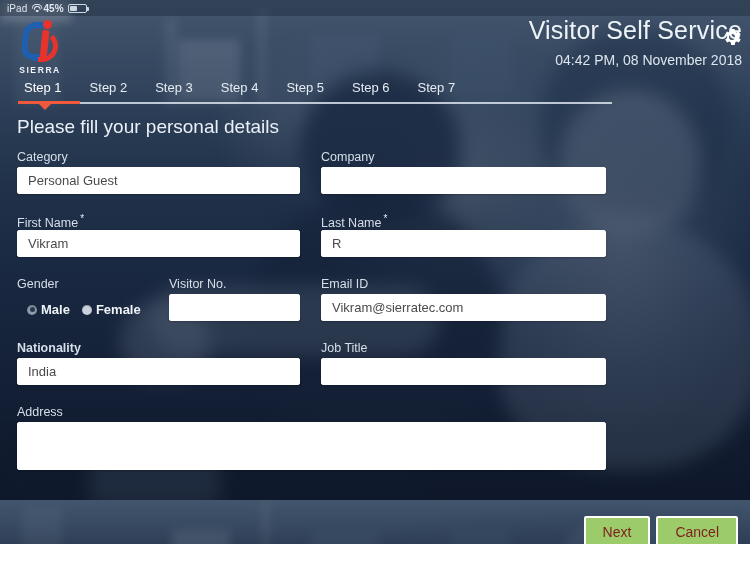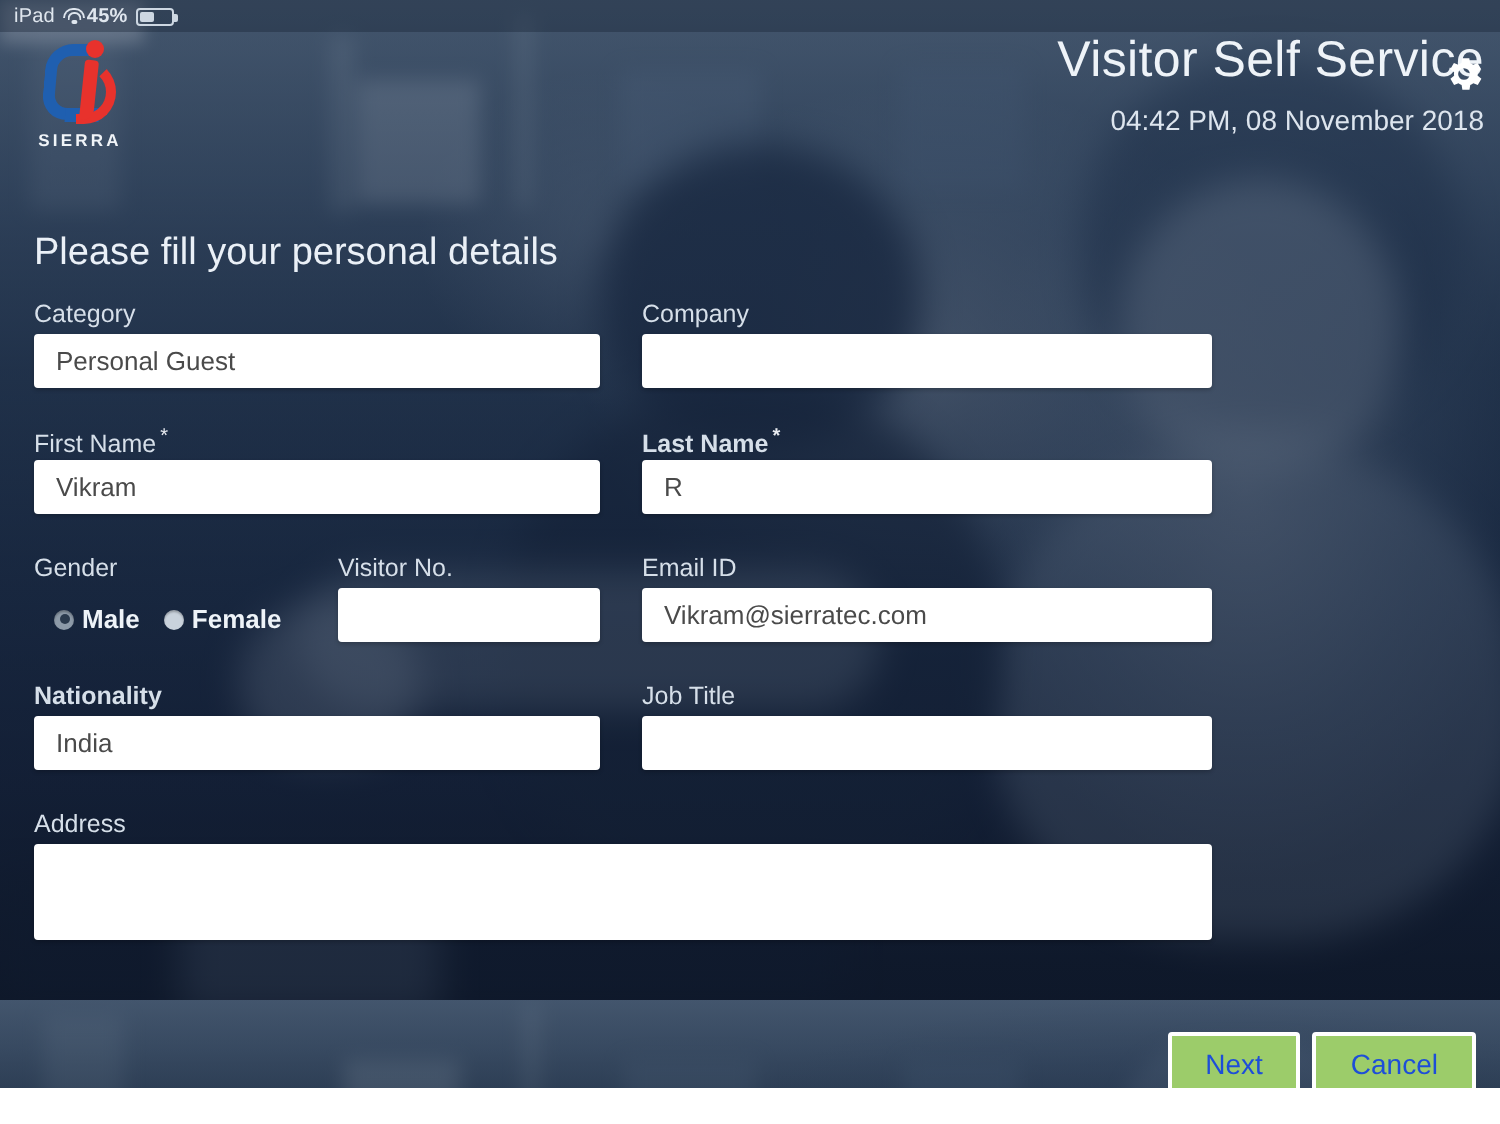--- a/index.html
+++ b/index.html
@@ -298,21 +298,21 @@
   .scan-label {
     font-size: 10.5px; text-align: center; line-height: 12.5px;
   }
 
   
   .btn-row { position: absolute; right: 12px; top: 516px; display: flex; gap: 6px; z-index: 16; }
   .btn {
     background: #9ccc6a;
     border: 2px solid #ffffff;
     border-radius: 2px;
-    color: #1d4ed8;
+    color: #7f1d1d;
     font-size: 14px;
     font-family: "Liberation Sans", sans-serif;
     padding: 6px 17px;
     min-width: 56px;
     text-align: center;
   }
 </style>
 </head>
 <body>
 
@@ -379,37 +379,51 @@
     <div class="app-title">Visitor Self Service</div>
     <div class="app-datetime">04:42 PM, 08 November 2018</div>
 
     <div class="gear-btn">
       <svg width="22" height="22" viewBox="0 0 24 24" aria-hidden="true">
         <path fill="#ffffff" d="M19.4 13a7.6 7.6 0 0 0 0-2l2-1.6-2-3.4-2.4 1a7.5 7.5 0 0 0-1.7-1l-.4-2.6h-3.9l-.4 2.6a7.5 7.5 0 0 0-1.7 1l-2.4-1-2 3.4L6.6 11a7.6 7.6 0 0 0 0 2l-2 1.6 2 3.4 2.4-1c.5.4 1.1.8 1.7 1l.4 2.6h3.9l.4-2.6c.6-.2 1.2-.6 1.7-1l2.4 1 2-3.4-2-1.6zM12 15.2A3.2 3.2 0 1 1 12 8.8a3.2 3.2 0 0 1 0 6.4z"></path>
       </svg>
     </div>
   </div>
 
+  <div class="steps">
+    <div class="steps-row">
+      <div class="step active">Step 1</div>
+      <div class="step">Step 2</div>
+      <div class="step">Step 3</div>
+      <div class="step">Step 4</div>
+      <div class="step">Step 5</div>
+      <div class="step">Step 6</div>
+      <div class="step">Step 7</div>
+    </div>
+    <div class="step-track"></div>
+    <div class="step-progress"></div>
+    <div class="step-caret"></div>
+  </div>
 
   <div class="form-area">
 
     <div class="section-title">Please fill your personal details</div>
 
     <div class="field-label" style="left:17px; top:38px;">Category</div>
     <input class="txt-input" style="left: 17px; top: 55px; width: 283px; height: 27px;" value="Personal Guest">
 
     <div class="field-label" style="left:321px; top:38px;">Company</div>
     <input class="txt-input" style="left: 321px; top: 55px; width: 285px; height: 27px;" value="">
 
     <div class="field-label" style="left:17px; top:101px;">
       <span>First Name</span><span class="req-star">*</span>
     </div>
     <input class="txt-input" style="left: 17px; top: 118px; width: 283px; height: 27px;" value="Vikram">
 
-    <div class="field-label" style="left:321px; top:101px;font-weight:bold;">
+    <div class="field-label" style="left:321px; top:101px;">
       <span>Last Name</span><span class="req-star">*</span>
     </div>
     <input class="txt-input" style="left: 321px; top: 118px; width: 285px; height: 27px;" value="R">
 
     <div class="field-label" style="left:17px; top:165px;">Gender</div>
     <div class="radio-group">
       <label class="radio-opt">
         <span class="radio-dot sel"></span>
         <span>Male</span>
       </label>

